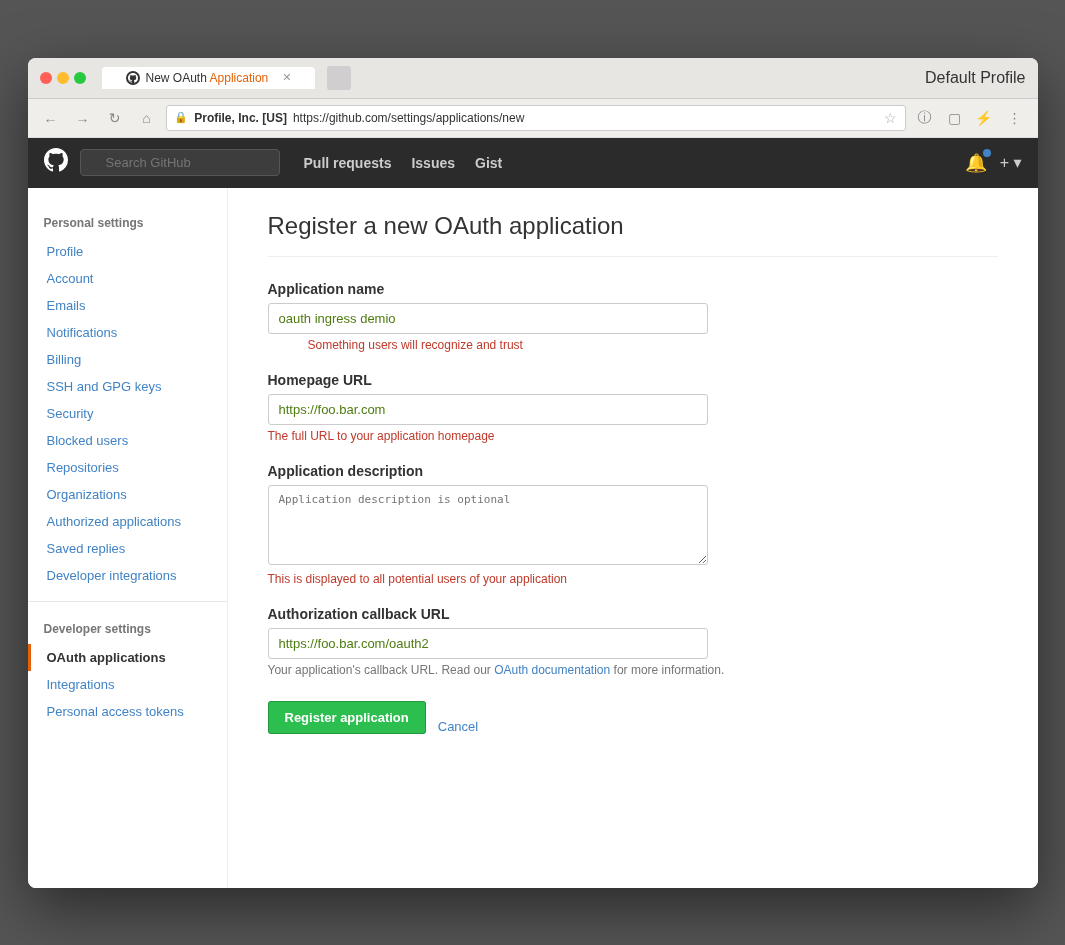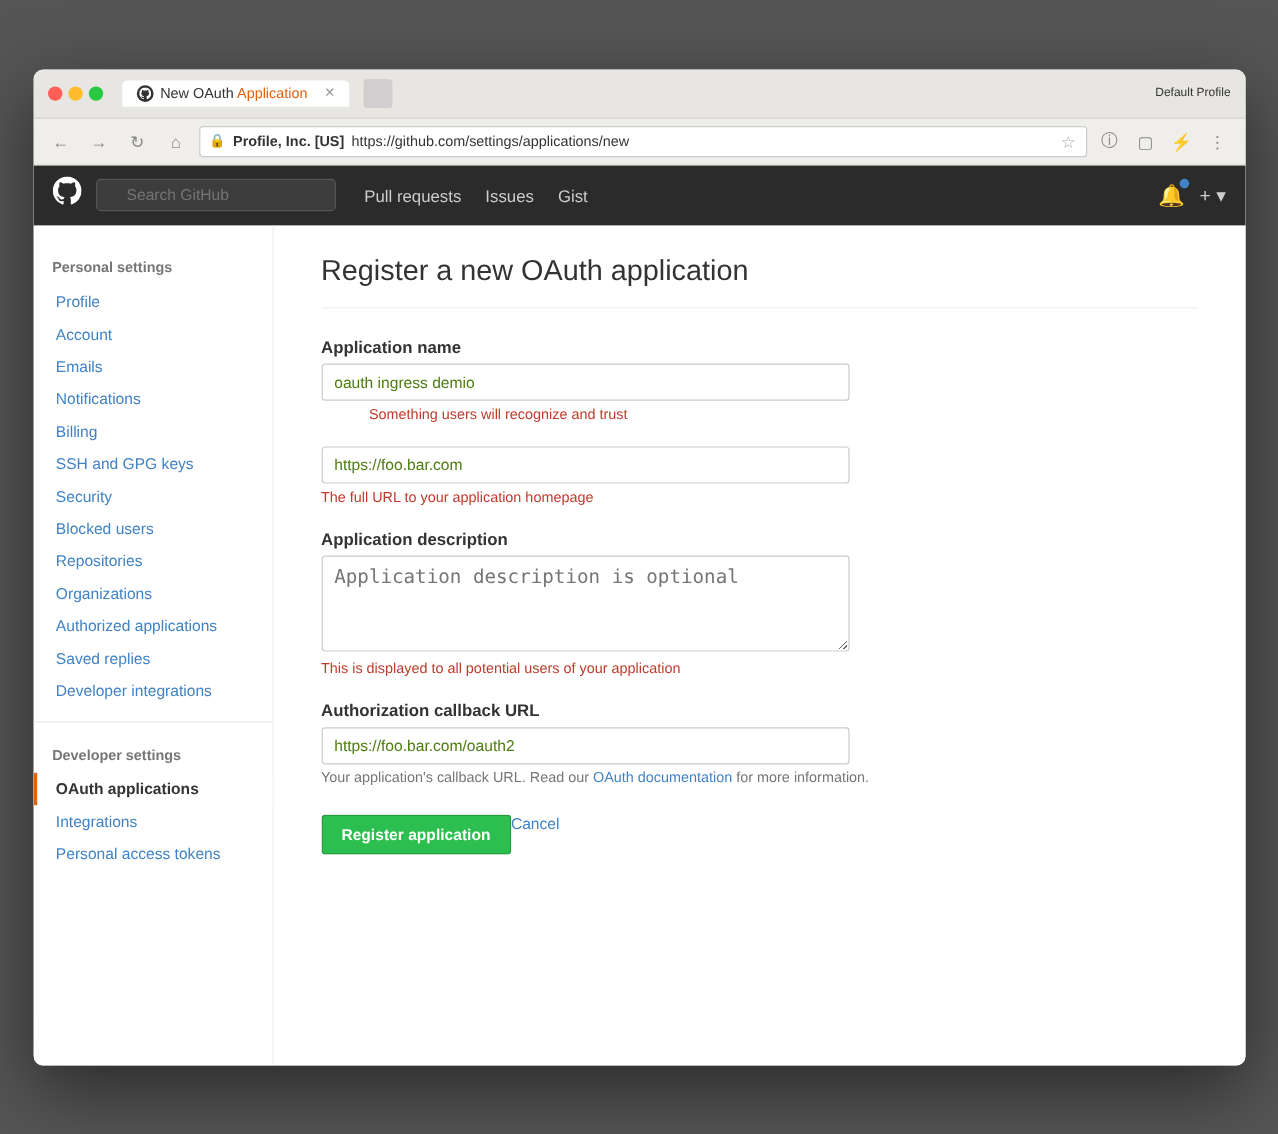--- a/index.html
+++ b/index.html
@@ -41,21 +41,21 @@
       height: 12px;
       border-radius: 50%;
     }
     .dot-red { background: #ff5f57; }
     .dot-yellow { background: #ffbd2e; }
     .dot-green { background: #28c940; }
 
     .browser-tab {
       background: #fff;
       border-radius: 4px 4px 0 0;
-      padding: 4px 12px;
+      padding: 4px 24px;
       font-size: 12px;
       color: #333;
       display: flex;
       align-items: center;
       gap: 6px;
       margin-left: 8px;
       justify-content: flex-end;
     }
 
     .browser-tab .tab-favicon {
@@ -83,21 +83,21 @@
       display: flex;
       align-items: center;
       justify-content: center;
       font-size: 16px;
       color: #666;
       margin-left: 4px;
     }
 
     .browser-profile {
       margin-left: auto;
-      font-size: 10px;
+      font-size: 16px;
       color: #333;
     }
 
     .browser-toolbar {
       background: #f0eeeb;
       padding: 6px 10px;
       display: flex;
       align-items: center;
       gap: 6px;
       border-bottom: 1px solid #ddd;
@@ -180,21 +180,21 @@
 
     .gh-nav-links {
       display: flex;
       gap: 20px;
       margin-left: 24px;
     }
 
     .gh-nav-link {
       color: #ccc;
       font-size: 14px;
-      font-weight: 400;
+      font-weight: 700;
       cursor: pointer;
       text-decoration: none;
     }
 
     .gh-nav-actions {
       margin-left: auto;
       display: flex;
       align-items: center;
       gap: 12px;
     }
@@ -317,21 +317,21 @@
       color: #c0392b;
       margin-top: 4px;
     }
 
     .form-textarea {
       width: 100%;
       max-width: 440px;
       padding: 7px 10px;
       border: 1px solid #ccc;
       border-radius: 3px;
-      font-size: 16px;
+      font-size: 11px;
       color: #0f172a;
       background: #fff;
       resize: vertical;
       min-height: 80px;
     }
 
     .form-hint-gray {
       font-size: 12px;
       color: #c0392b;
       margin-top: 4px;
@@ -342,21 +342,22 @@
       color: #767676;
       margin-top: 4px;
     }
 
     .callback-hint a {
       color: #4183c4;
     }
 
     .form-actions {
       display: flex;
-      align-items: flex-start;
+      align-items: flex-end;
+      gap: 12px;
       margin-top: 24px;
     }
 
     .btn-primary {
       background: #2cbe4e;
       color: #fff;
       border: 1px solid rgba(0,0,0,0.2);
       border-radius: 3px;
       padding: 8px 16px;
       font-size: 13px;
@@ -471,20 +472,21 @@
     <div class="main-content">
       <h1 class="page-title">Register a new OAuth application</h1>
 
       <div class="form-group">
         <label class="form-label">Application name</label>
         <input class="form-input" type="text" value="oauth ingress demio" style="">
         <div class="form-hint">Something users will recognize and trust</div>
       </div>
 
       <div class="form-group">
+        <label class="form-label">Homepage URL</label>
         <input class="form-input" type="text" value="https://foo.bar.com" style="">
         <div class="form-hint-neutral">The full URL to your application homepage</div>
       </div>
 
       <div class="form-group">
         <label class="form-label">Application description</label>
         <textarea class="form-textarea" placeholder="Application description is optional" style=""></textarea>
         <div class="form-hint-gray">This is displayed to all potential users of your application</div>
       </div>
 

